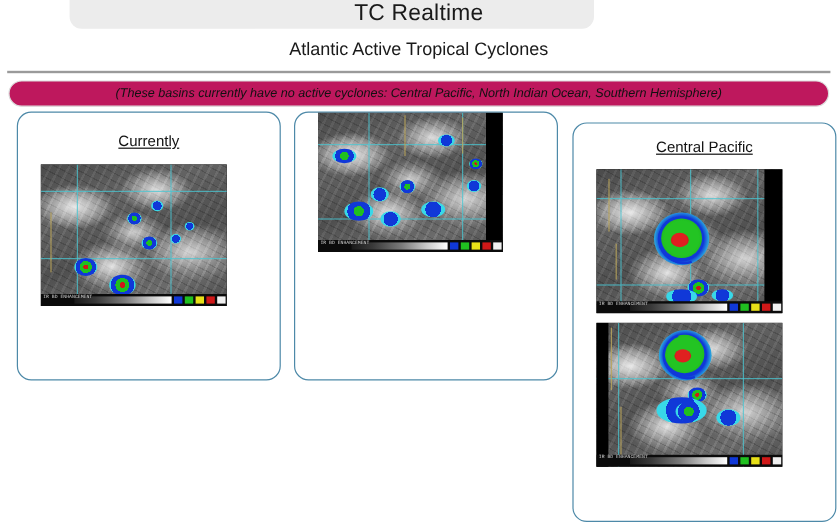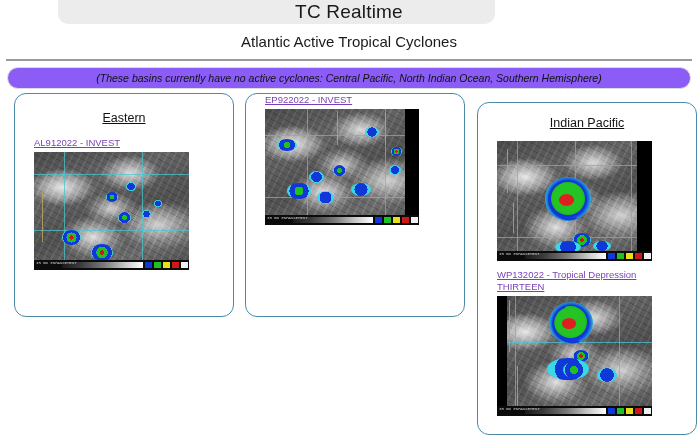--- a/index.html
+++ b/index.html
@@ -62,21 +62,21 @@
   
   .notice {
     margin: 6px 7px 0 7px;
     height: 22px;
     border: 1px solid #dcdcdc;
     border-radius: 12px;
     box-sizing: border-box;
     display: flex;
     align-items: center;
     justify-content: center;
-    background: #8b5cf6;
+    background: #be185d;
   }
   .notice-text {
     font-size: 10.5px;
     font-style: italic;
     color: #111111;
     white-space: nowrap;
   }
 
   
   .panels {
@@ -262,23 +262,22 @@
 <div class="subtitle">Atlantic Active Tropical Cyclones</div>
 <hr class="divider">
 
 <div class="notice">
   <span class="notice-text">(These basins currently have no active cyclones: Central Pacific, North Indian Ocean, Southern Hemisphere)</span>
 </div>
 
 <div class="panels">
 
   <div class="panel panel-atlantic">
-    <div class="basin-name">Eastern</div>
+    <div class="basin-name">Currently</div>
     <div class="storm">
-      <a class="storm-link">AL912022 - INVEST</a>
       <div class="sat sat-atl">
         <div class="cloud-base"></div>
         <div class="cloud-wisps"></div>
         <div class="grid-lines">
           <i class="gl-h" style="top:22px"></i>
           <i class="gl-h" style="top:78px"></i>
           <i class="gl-v" style="left:30px"></i>
           <i class="gl-v" style="left:108px"></i>
         </div>
         <div class="coast" style="left:8px; top:40px; height:50px; border-left-width:1px;"></div>
@@ -297,21 +296,20 @@
           <div class="cb-sw cb-yellow"></div>
           <div class="cb-sw cb-red"></div>
           <div class="cb-sw cb-white"></div>
         </div>
       </div>
     </div>
   </div>
 
   <div class="panel panel-epac">
     <div class="storm">
-      <a class="storm-link">EP922022 - INVEST</a>
       <div class="sat sat-epac">
         <div class="cloud-base"></div>
         <div class="cloud-wisps"></div>
         <div class="grid-lines">
           <i class="gl-h" style="top:26px"></i>
           <i class="gl-h" style="top:88px"></i>
           <i class="gl-v" style="left:42px"></i>
           <i class="gl-v" style="left:120px"></i>
         </div>
         <div class="coast" style="left:72px; top:2px; height:34px;"></div>
@@ -333,21 +331,21 @@
           <div class="cb-sw cb-green"></div>
           <div class="cb-sw cb-yellow"></div>
           <div class="cb-sw cb-red"></div>
           <div class="cb-sw cb-white"></div>
         </div>
       </div>
     </div>
   </div>
 
   <div class="panel panel-wpac">
-    <div class="basin-name">Indian Pacific</div>
+    <div class="basin-name">Central Pacific</div>
 
     <div class="storm">
       <div class="sat sat-wp1">
         <div class="cloud-base"></div>
         <div class="cloud-wisps"></div>
         <div class="grid-lines">
           <i class="gl-h" style="top:24px"></i>
           <i class="gl-h" style="top:96px"></i>
           <i class="gl-v" style="left:20px"></i>
           <i class="gl-v" style="left:78px"></i>
@@ -371,21 +369,20 @@
           <div class="cb-sw cb-blue"></div>
           <div class="cb-sw cb-green"></div>
           <div class="cb-sw cb-yellow"></div>
           <div class="cb-sw cb-red"></div>
           <div class="cb-sw cb-white"></div>
         </div>
       </div>
     </div>
 
     <div class="storm" style="margin-top:8px;">
-      <a class="storm-link">WP132022 - Tropical Depression THIRTEEN</a>
       <div class="sat sat-wp2">
         <div class="cloud-base"></div>
         <div class="cloud-wisps"></div>
         <div class="grid-lines">
           <i class="gl-h" style="top:46px"></i>
           <i class="gl-v" style="left:18px"></i>
           <i class="gl-v" style="left:122px"></i>
         </div>
         <div class="coast" style="left:12px; top:4px; height:52px;"></div>
         <div class="coast" style="left:20px; top:70px; height:40px;"></div>

